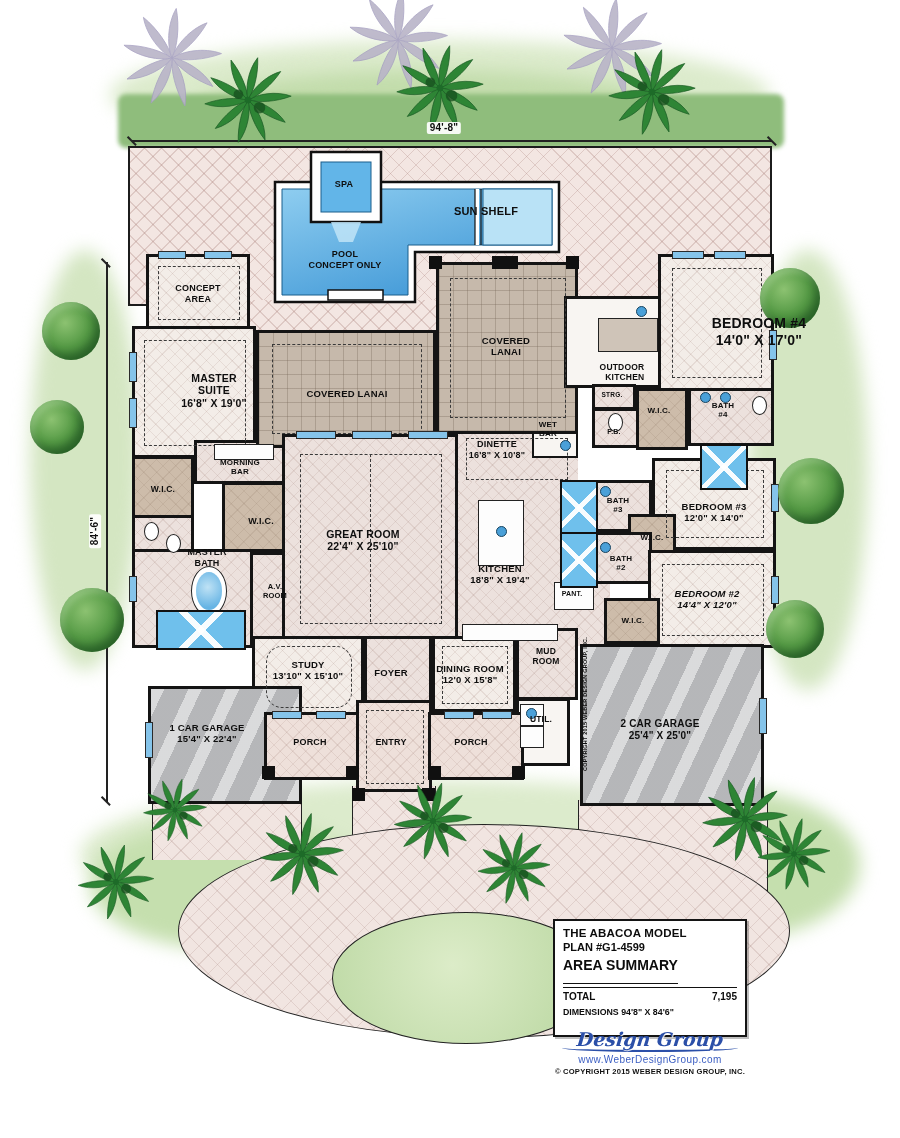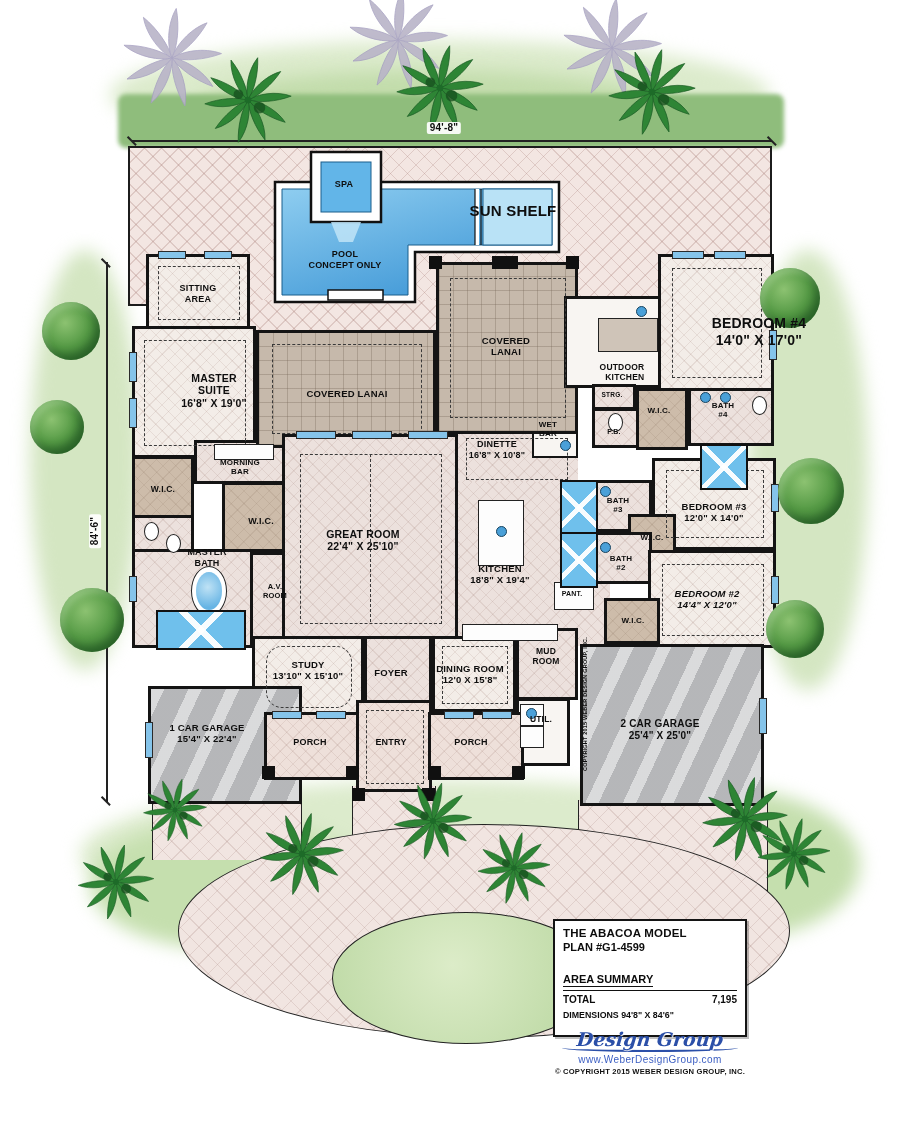--- a/index.html
+++ b/index.html
@@ -61,21 +61,21 @@
   .bush{position:absolute;border-radius:50%;z-index:26;
     background:radial-gradient(circle at 40% 36%, #8cc271 0%, #559a45 48%, #2f6e2b 100%);
     box-shadow:inset -5px -6px 8px rgba(18,66,24,.5), inset 4px 5px 6px rgba(220,245,200,.35);}
   
   .pool-svg{position:absolute;z-index:4;}
   
   .title-block{position:absolute;left:553px;top:919px;width:194px;height:118px;background:#fff;
     border:2px solid #141414;box-shadow:2px 2px 0 rgba(0,0,0,.25);z-index:40;padding:6px 8px;box-sizing:border-box;color:#0c0c0c;}
   .tb-title{font-size:11.5px;font-weight:bold;letter-spacing:.2px;}
   .tb-plan{font-size:11px;font-weight:bold;margin-top:2px;}
-  .tb-sum{font-size:11px;font-weight:bold;margin-top:20px;display:inline-block;border-bottom:1.5px solid #111;padding-bottom:1px;}
+  .tb-sum{font-size:14px;font-weight:bold;margin-top:4px;display:inline-block;border-bottom:1.5px solid #111;padding-bottom:10px;}
   .tb-row{display:flex;justify-content:space-between;font-size:9px;font-weight:bold;line-height:10.5px;}
   .tb-rows{margin-top:3px;}
   .tb-total{display:flex;justify-content:space-between;font-size:10px;font-weight:bold;
     border-top:1.2px solid #111;margin-top:3px;padding-top:3px;}
   .tb-dims{font-size:8.8px;font-weight:bold;margin-top:5px;}
   
   .logo{position:absolute;left:540px;top:1042px;width:220px;text-align:center;z-index:40;}
   .logo-word{font-family:"Liberation Serif",serif;font-weight:bold;font-size:31px;letter-spacing:7px;
     color:#b08d42;text-shadow:1px 1px 0 #6e5518,2px 2px 1px #5a4512,-1px -1px 0 #e2cd8e;line-height:28px;}
   .logo-script{font-family:"DejaVu Serif",serif;font-style:italic;font-weight:bold;font-size:19px;
@@ -276,24 +276,24 @@
   <div class="win" style="left:759px;top:698px;width:6px;height:34px;"></div>
 
   <div class="abs checker-light drive" style="left:152px;top:798px;width:150px;height:62px;border-left:1.5px solid #222;border-right:1.5px solid #222;"></div>
   <div class="abs checker-light drive" style="left:352px;top:786px;width:84px;height:124px;border-left:1.5px solid #222;border-right:1.5px solid #222;"></div>
   <div class="abs checker-light drive" style="left:578px;top:800px;width:190px;height:108px;border-left:1.5px solid #222;border-right:1.5px solid #222;"></div>
   <div class="abs checker-light drive" style="left:178px;top:824px;width:612px;height:214px;border-radius:50%;border:1.5px solid #222;"></div>
   <div class="abs drive" style="left:332px;top:912px;width:268px;height:132px;border-radius:50%;border:1.5px solid #222;background:radial-gradient(circle at 45% 40%, #dcecc8 0%, #c2dcaa 70%, #abcb90 100%);z-index:3;"></div>
 
   <div id="labels-layer">
       <div class="plan-label" style="left: 344px; top: 184px; font-size: 9px; transform: translate(-50%, -50%);">SPA</div>
-      <div class="plan-label" style="left: 513px; top: 211px; font-size: 15px; transform: translate(-50%, -50%);">SUN SHELF</div>
+      <div class="plan-label" style="left: 486px; top: 211px; font-size: 11px; transform: translate(-50%, -50%);">SUN SHELF</div>
       <div class="plan-label" style="left: 345px; top: 260px; font-size: 9px; transform: translate(-50%, -50%);">POOL
 CONCEPT ONLY</div>
-      <div class="plan-label" style="left: 198px; top: 294px; font-size: 9px; transform: translate(-50%, -50%);">SITTING
+      <div class="plan-label" style="left: 198px; top: 294px; font-size: 9px; transform: translate(-50%, -50%);">CONCEPT
 AREA</div>
       <div class="plan-label" style="left: 214px; top: 391px; font-size: 10.5px; transform: translate(-50%, -50%);">MASTER
 SUITE
 16'8" X 19'0"</div>
       <div class="plan-label" style="left: 347px; top: 394px; font-size: 9.5px; transform: translate(-50%, -50%);">COVERED LANAI</div>
       <div class="plan-label" style="left: 506px; top: 346px; font-size: 9.5px; transform: translate(-50%, -50%);">COVERED
 LANAI</div>
       <div class="plan-label" style="left: 622px; top: 372px; font-size: 8.5px; transform: translate(-50%, -50%); text-align: right;">OUTDOOR
 KITCHEN</div>
       <div class="plan-label" style="left: 759px; top: 332px; font-size: 14px; transform: translate(-50%, -50%);">BEDROOM #4

